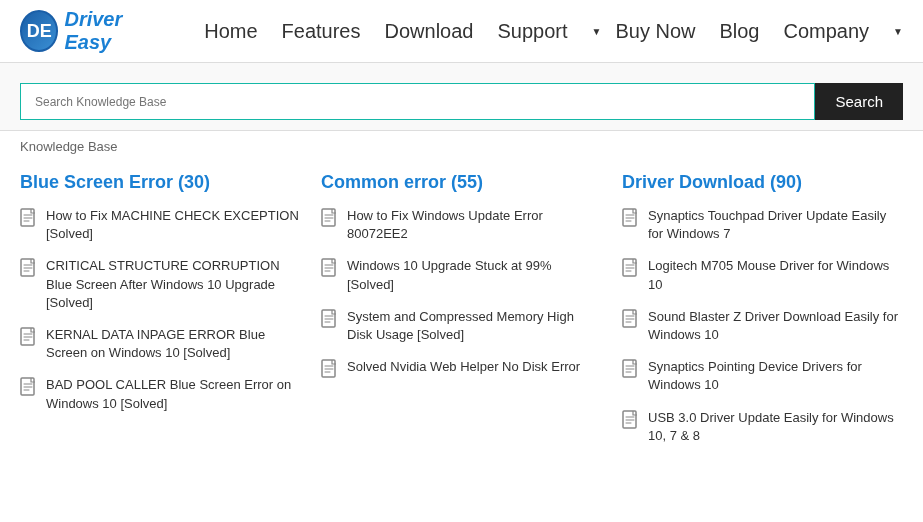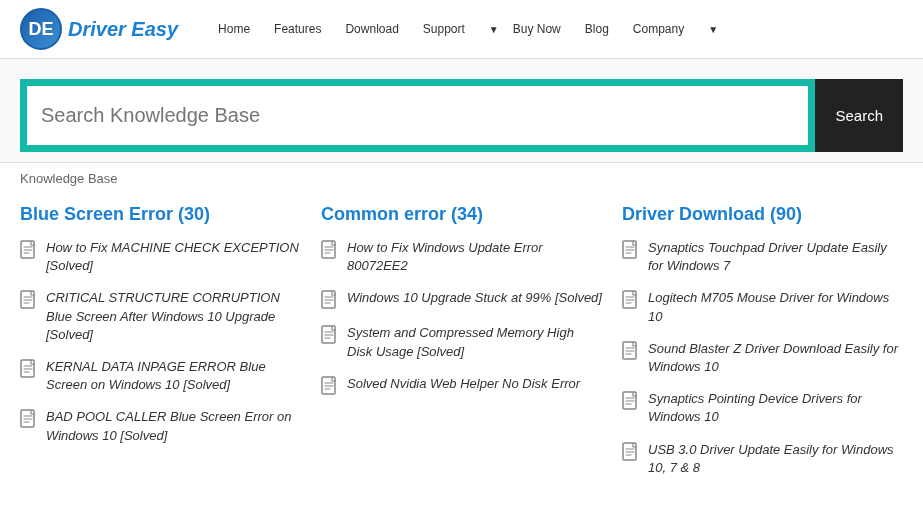--- a/index.html
+++ b/index.html
@@ -41,21 +41,21 @@
     }
     nav {
       display: flex;
       align-items: center;
       gap: 4px;
     }
     nav a {
       text-decoration: none;
       color: #333;
       padding: 6px 10px;
-      font-size: 12px;
+      font-size: 20px;
       white-space: nowrap;
     }
     .nav-dropdown {
       display: flex;
       align-items: center;
       gap: 14px;
     }
     .dropdown-arrow {
       font-size: 10px;
       color: #333;
@@ -66,23 +66,23 @@
       padding: 20px 20px 10px 20px;
       background: #f9f9f9;
       border-bottom: 1px solid #ddd;
     }
     .search-container {
       display: flex;
       max-width: 900px;
     }
     .search-input {
       flex: 1;
-      padding: 18px 14px;
-      border: 7px solid #14b8a6;
-      font-size: 20px;
+      padding: 10px 14px;
+      border: 1px solid #14b8a6;
+      font-size: 12px;
       color: #999;
       outline: none;
     }
     .search-button {
       padding: 10px 20px;
       background: #222;
       color: #fff;
       border: none;
       font-size: 15px;
       cursor: pointer;
@@ -107,21 +107,20 @@
       min-width: 0;
     }
     .column-title {
       font-size: 18px;
       font-weight: bold;
       color: #1a80d4;
       margin-bottom: 14px;
     }
     .article-list {
       list-style: none;
-      font-style: italic;
     }
     .article-item {
       display: flex;
       align-items: flex-start;
       gap: 8px;
       margin-bottom: 14px;
       font-size: 13px;
       color: #333;
       line-height: 1.4;
     }
@@ -219,21 +218,21 @@
             <path d="M4 7h8M4 10h8M4 13h5" stroke="#888" stroke-width="1" stroke-linecap="round"></path>
             <path d="M11 1v4h4" stroke="#888" stroke-width="1.2" fill="none"></path>
           </svg>
         </span>
         <a href="#">BAD POOL CALLER Blue Screen Error on Windows 10 [Solved]</a>
       </li>
     </ul>
   </div>
 
   <div class="column">
-    <div class="column-title">Common error (34)</div>
+    <div class="column-title">Common error (55)</div>
     <ul class="article-list">
       <li class="article-item">
         <span class="doc-icon">
           <svg viewBox="0 0 18 20" fill="none" xmlns="http://www.w3.org/2000/svg">
             <rect x="1" y="1" width="13" height="17" rx="1" stroke="#888" stroke-width="1.5" fill="#fff"></rect>
             <path d="M4 7h8M4 10h8M4 13h5" stroke="#888" stroke-width="1" stroke-linecap="round"></path>
             <path d="M11 1v4h4" stroke="#888" stroke-width="1.2" fill="none"></path>
           </svg>
         </span>
         <a href="#">How to Fix Windows Update Error 80072EE2</a>

